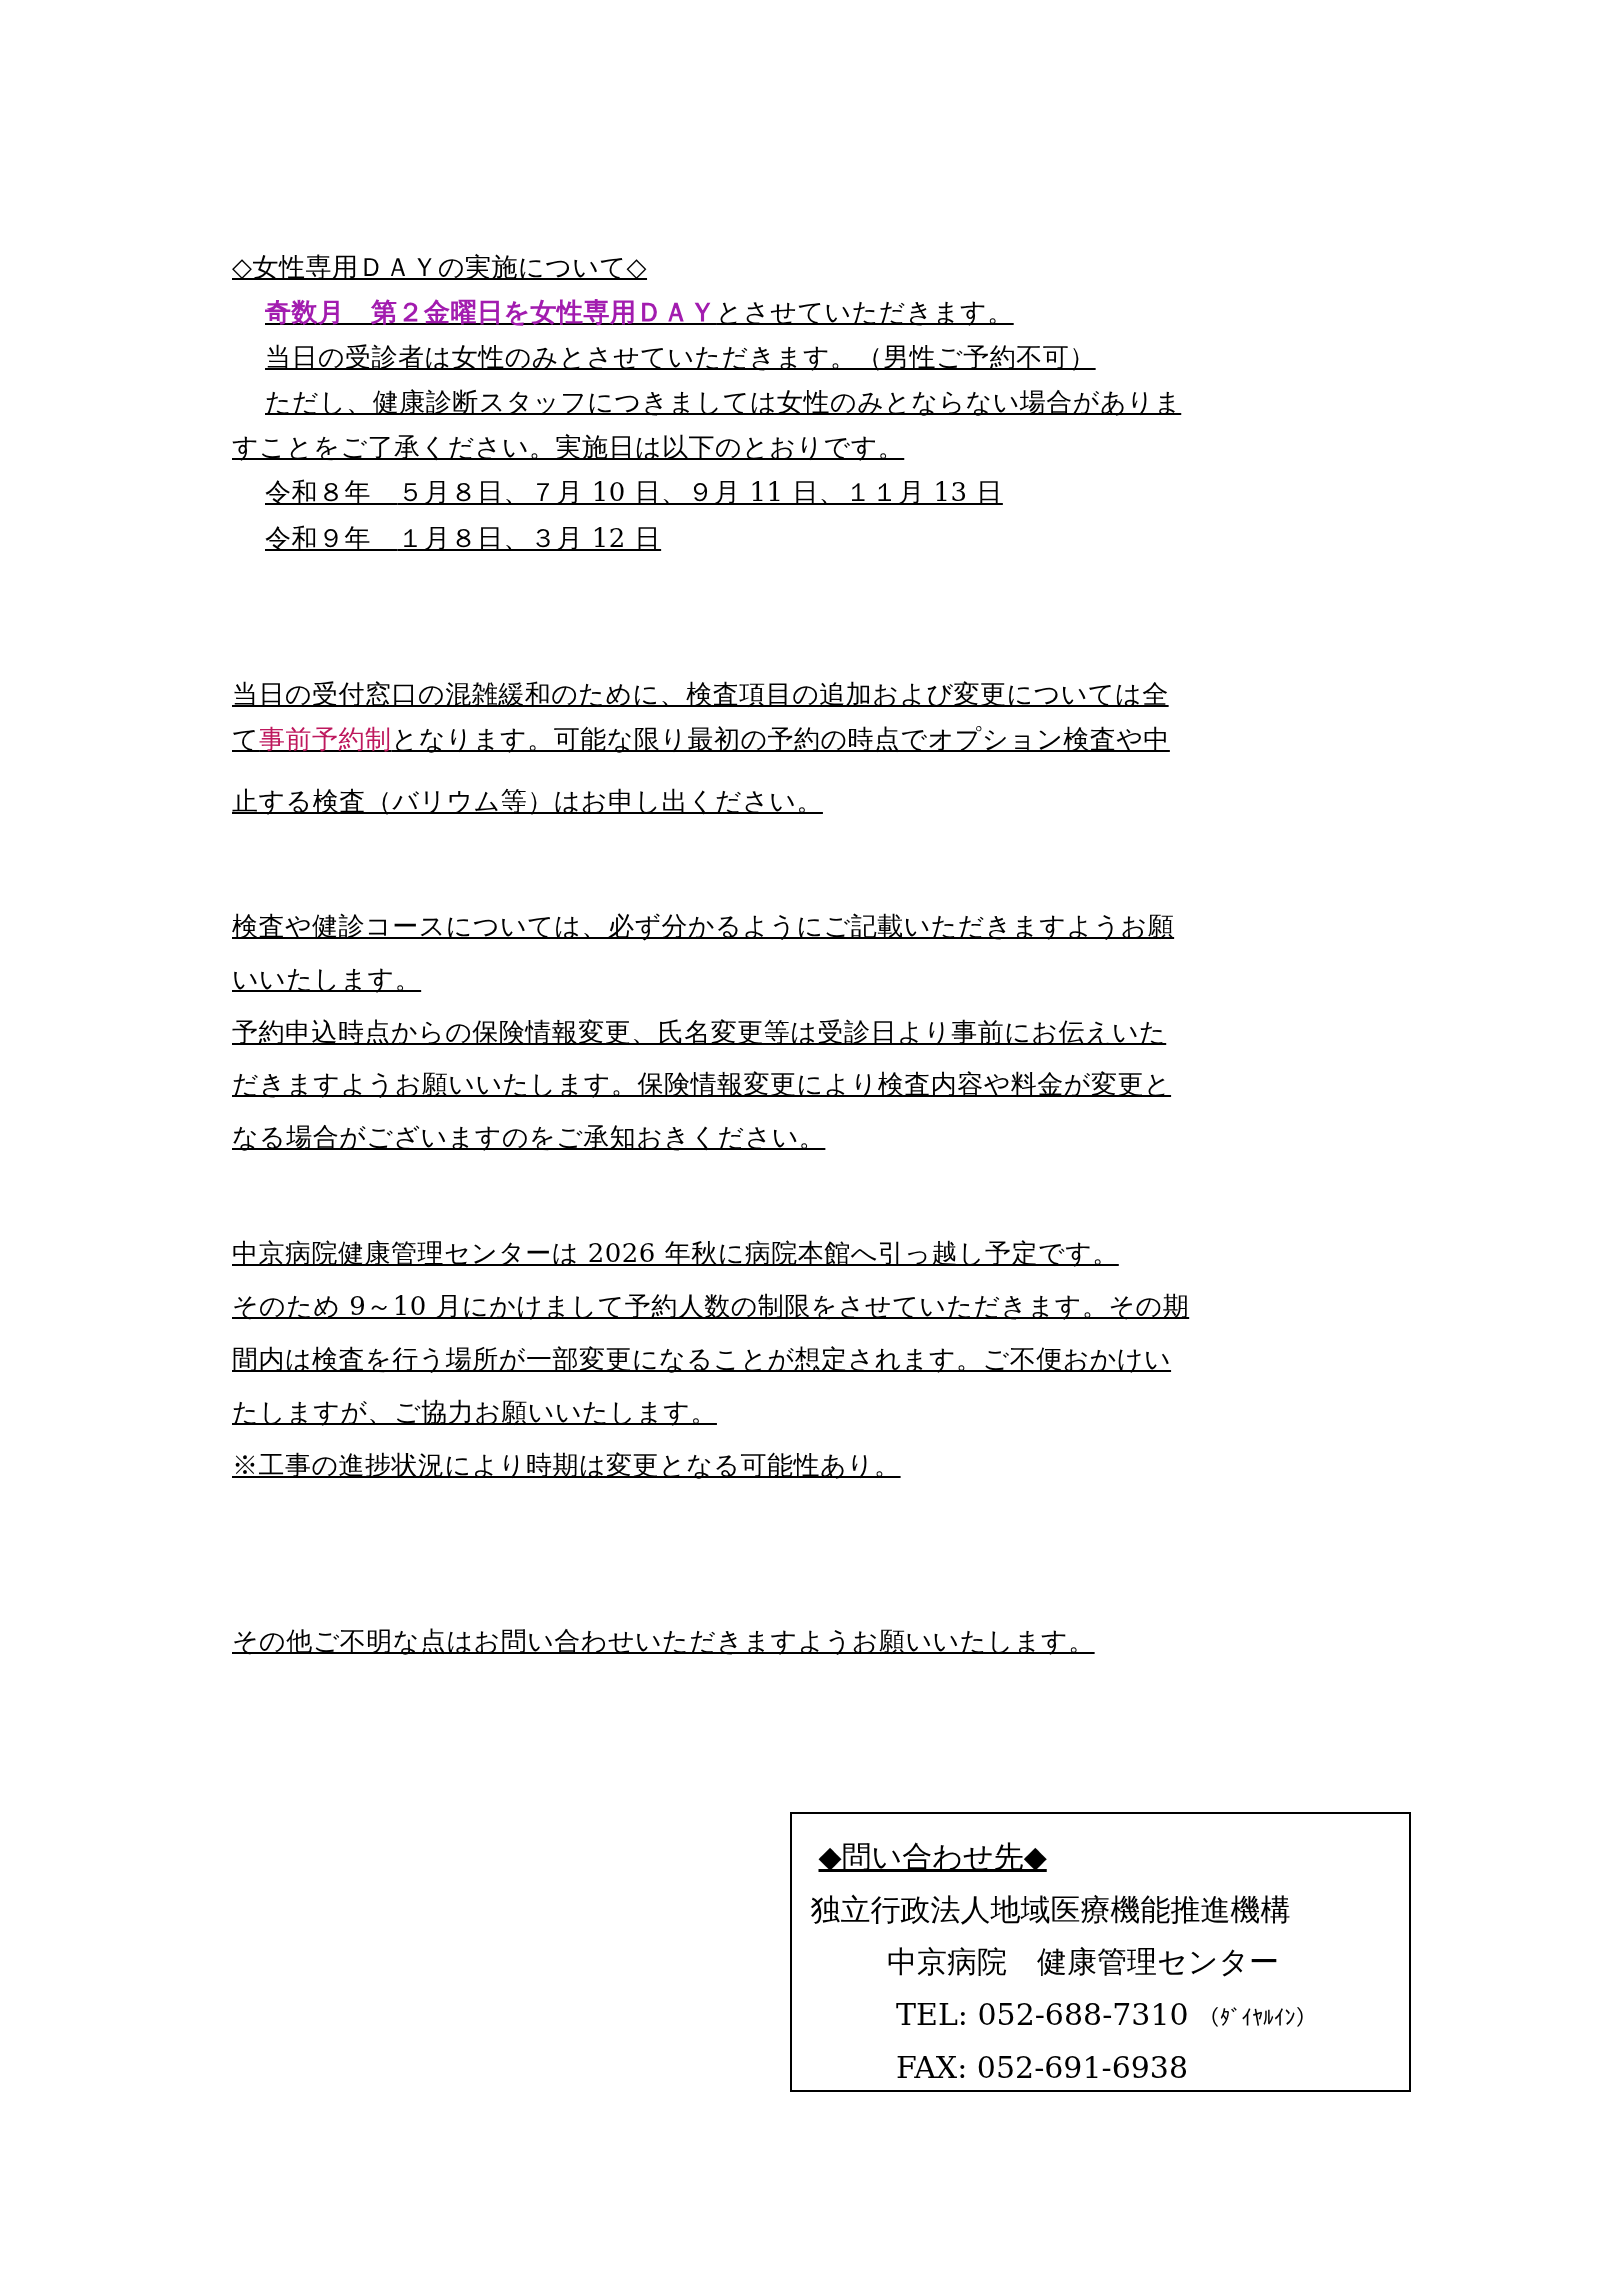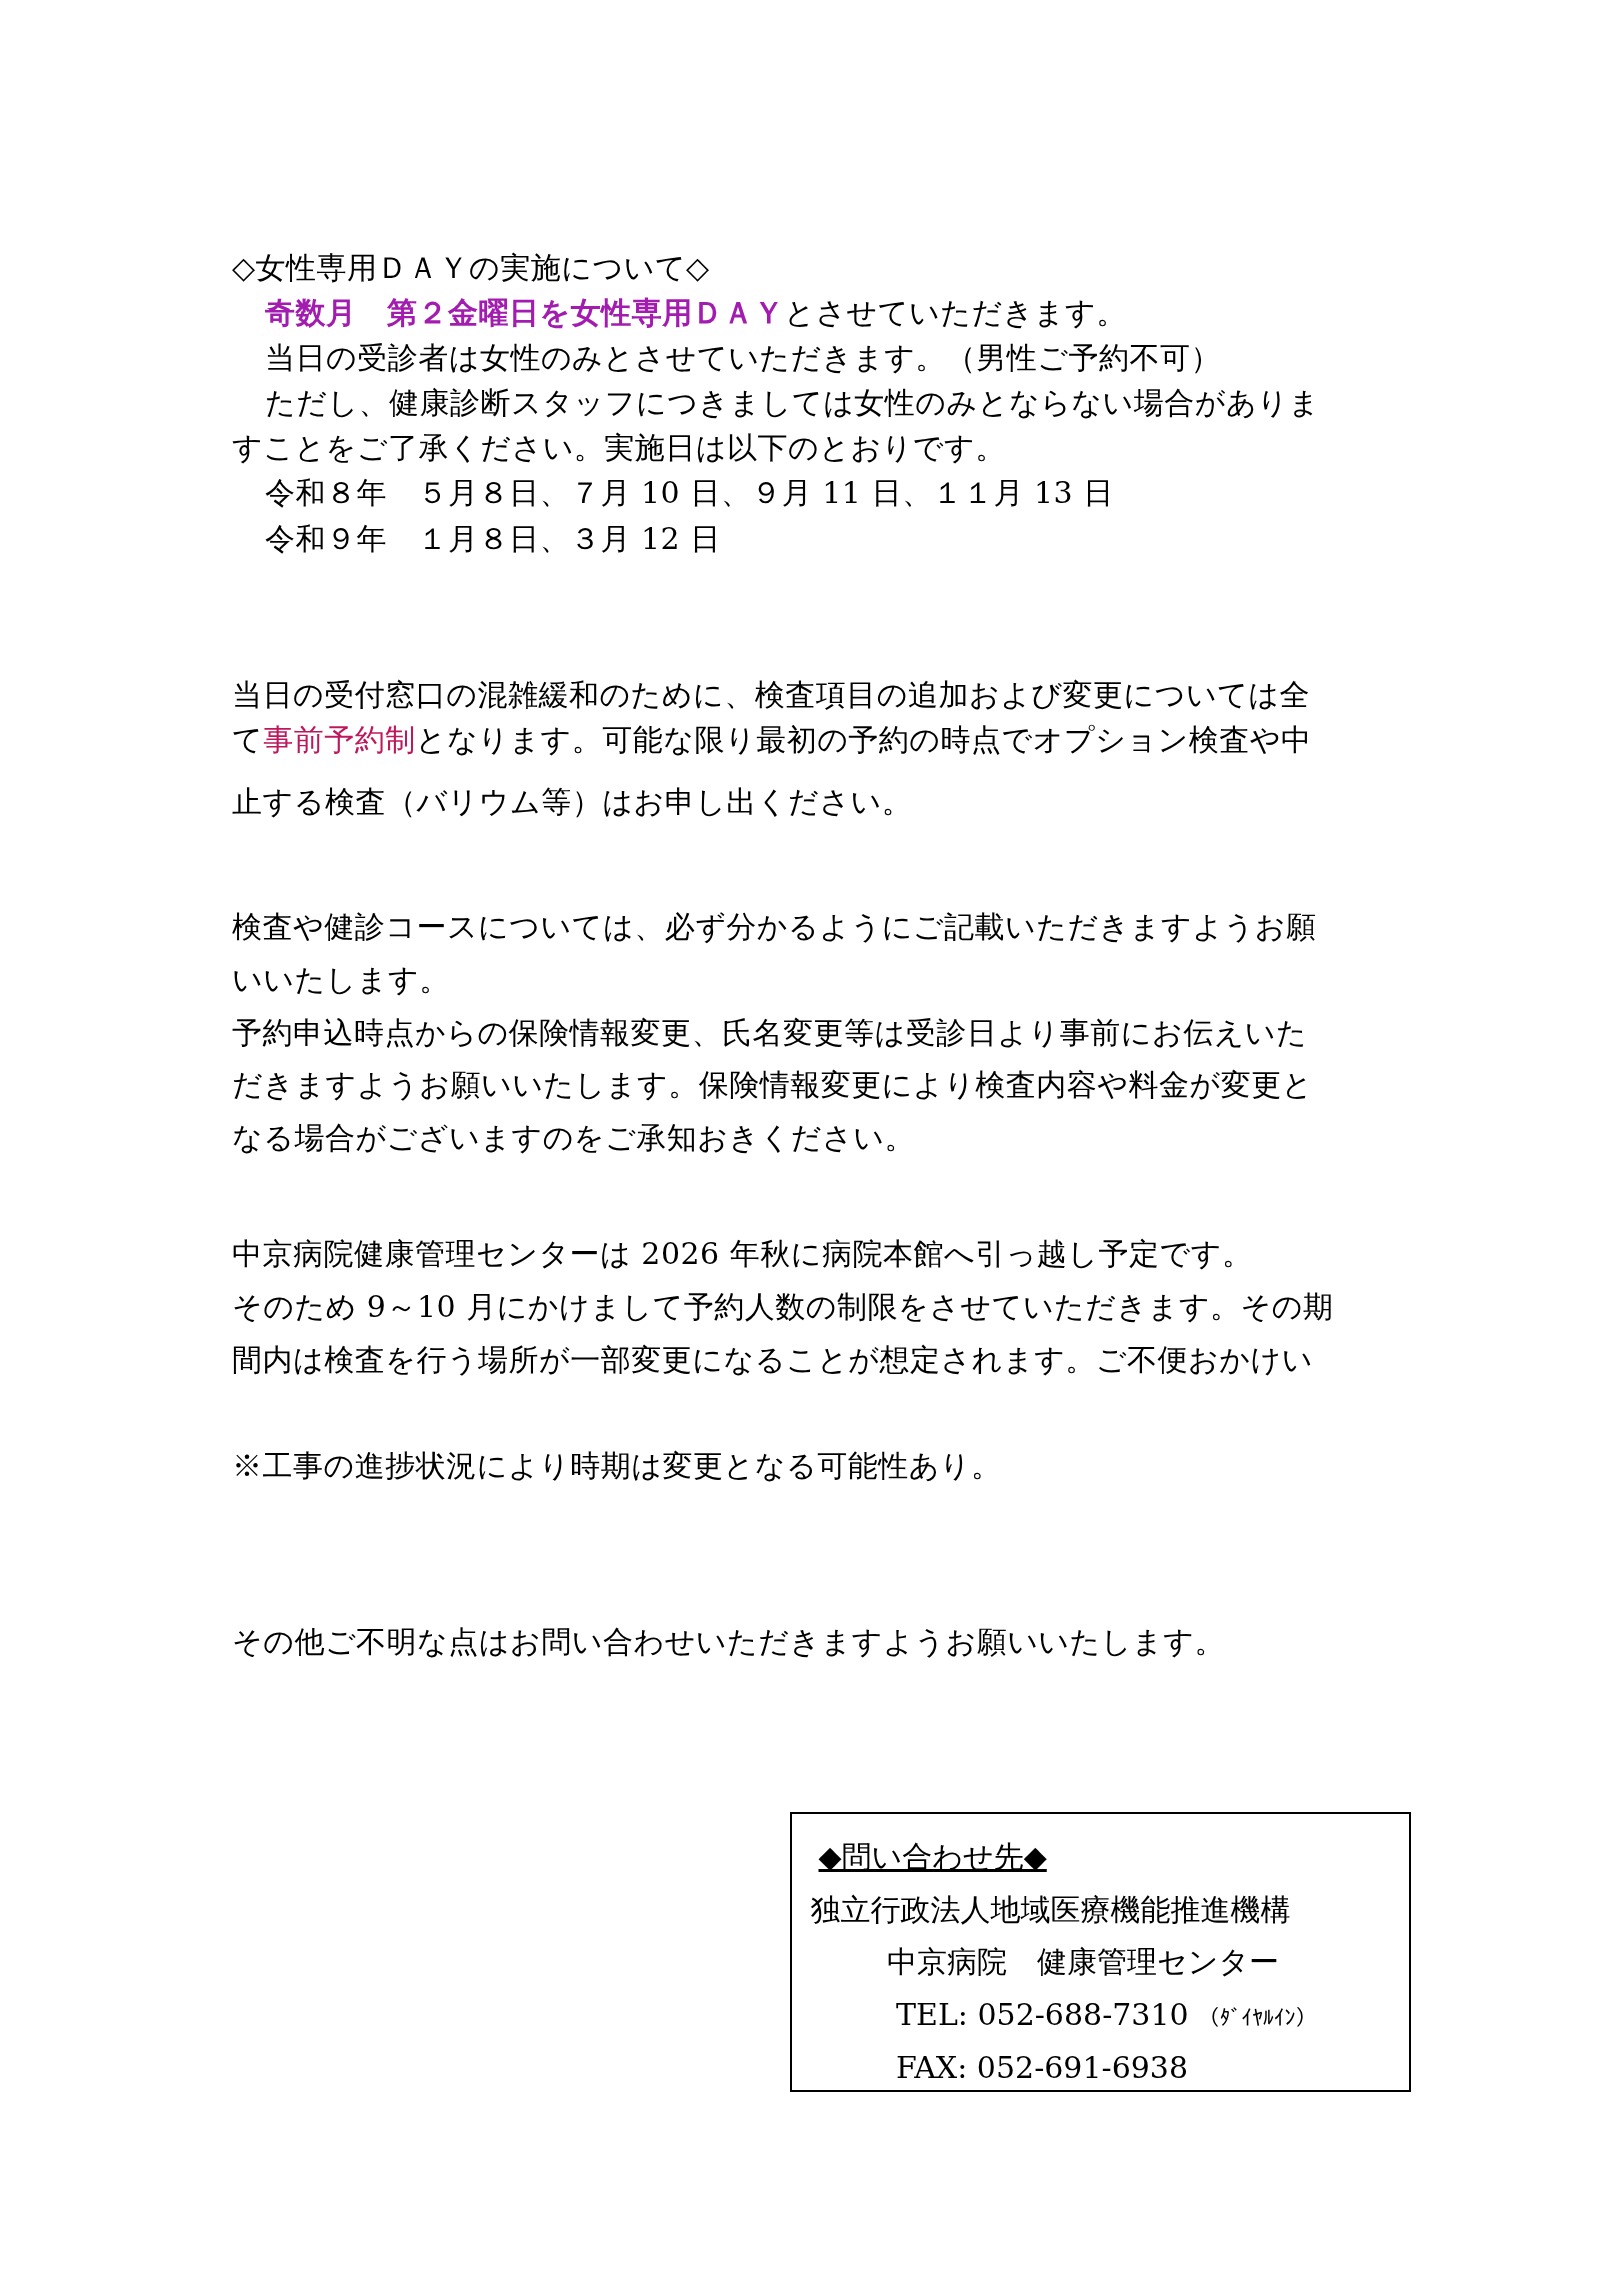--- a/index.html
+++ b/index.html
@@ -4,22 +4,22 @@
 <style>
   html, body { margin: 0; padding: 0; background: #ffffff; }
   body {
     width: 1621px; height: 2293px; position: relative; overflow: hidden;
     font-family: "DejaVu Serif", "Liberation Serif", serif;
     color: #000000;
   }
   .page { position: absolute; left: 0; top: 0; width: 1621px; height: 2293px; }
   .line {
     position: absolute; left: 232px; width: 1166px;
-    font-size: 30px; line-height: 45px; height: 45px;
-    white-space: nowrap; letter-spacing: 0.5px;
+    font-size: 26px; line-height: 45px; height: 45px;
+    white-space: nowrap; letter-spacing: 0.5px; text-decoration: underline;
   }
   .indent { left: 265px; }
   .red { color: #be185d; }
   .red-bold { color: #a21caf; font-weight: bold; }
   .underline { text-decoration: underline; text-decoration-thickness: 2.9px; text-underline-offset: 5.9px; }
   .contact-box {
     position: absolute; left: 790px; top: 1812px;
     width: 617px; height: 276px;
     border: 2.9px solid #000000; box-sizing: content-box;
   }
@@ -54,20 +54,21 @@
   <div class="line" style="top:779px;">止する検査（バリウム等）はお申し出ください。</div>
   <div class="line" style="top:904px;">検査や健診コースについては、必ず分かるようにご記載いただきますようお願</div>
   <div class="line" style="top:957px;">いいたします。</div>
   <div class="line" style="top:1010px;">予約申込時点からの保険情報変更、氏名変更等は受診日より事前にお伝えいた</div>
   <div class="line" style="top:1062px;">だきますようお願いいたします。保険情報変更により検査内容や料金が変更と</div>
   <div class="line" style="top:1115px;">なる場合がございますのをご承知おきください。</div>
 
   <div class="line" style="top:1231px;">中京病院健康管理センターは 2026 年秋に病院本館へ引っ越し予定です。</div>
   <div class="line" style="top:1284px;">そのため 9～10 月にかけまして予約人数の制限をさせていただきます。その期</div>
   <div class="line" style="top:1337px;">間内は検査を行う場所が一部変更になることが想定されます。ご不便おかけい</div>
+  <div class="line" style="top:1390px;">たしますが、ご協力お願いいたします。</div>
   <div class="line" style="top:1443px;">※工事の進捗状況により時期は変更となる可能性あり。</div>
 
   <div class="line" style="top:1619px;">その他ご不明な点はお問い合わせいただきますようお願いいたします。</div>
 
   <div class="contact-box">
     <div class="cline" style="left:26.5px; top:19.6px;text-decoration:underline;">◆問い合わせ先◆</div>
     <div class="cline" style="left:18.6px; top:73px;text-align:right;">独立行政法人地域医療機能推進機構</div>
     <div class="cline" style="left:95px; top:125px;">中京病院　健康管理センター</div>
     <div class="cline" style="left:104px; top:178px;">
       <span>TEL: 052-688-7310</span> <span class="tel-note">（ﾀﾞｲﾔﾙｲﾝ）</span>

